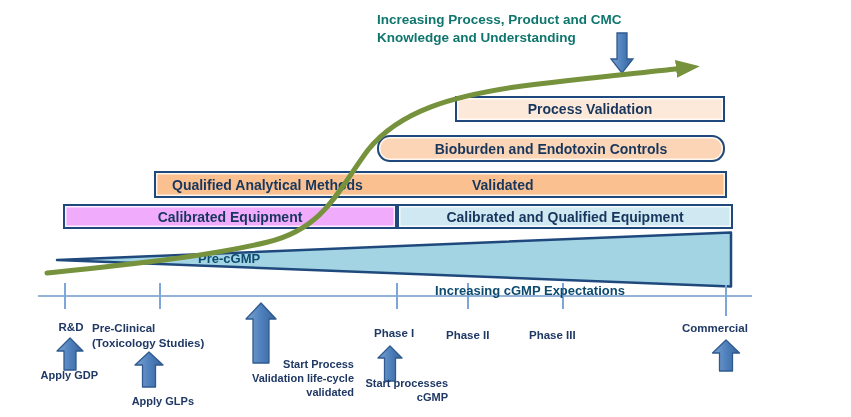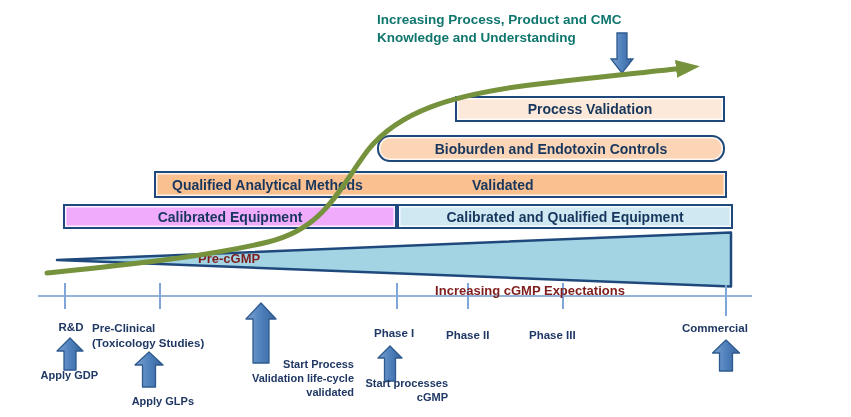--- a/index.html
+++ b/index.html
@@ -21,21 +21,21 @@
     white-space:nowrap;
   }
   #bar-process{left:455px;top:96px;width:270px;height:26px;background:#fde9d9;}
   #bar-bioburden{left:377px;top:135px;width:348px;height:27px;background:#fbd5b5;border-radius:13px;}
   #bar-qualified{left:154px;top:171px;width:573px;height:27px;background:#fac090;justify-content:flex-start;}
   #bar-qualified .seg1{margin-left:16px;}
   #bar-qualified .seg2{position:absolute;left:316px;}
   #bar-calibrated{left:63px;top:204px;width:334px;height:25px;background:#f0abfc;}
   #bar-calqual{left:397px;top:204px;width:336px;height:25px;background:#cfe8f2;}
   .wedge-label{
-    position:absolute;font-size:13px;font-weight:bold;color:#7f1d1d;white-space:nowrap;
+    position:absolute;font-size:13px;font-weight:bold;color:#0c4a6e;white-space:nowrap;
   }
   #wedge-left{left:198px;top:251px;}
   #wedge-right{left:420px;top:249px;width:220px;text-align:center;margin-top:34px;}
   .phase{
     position:absolute;font-size:11.5px;font-weight:bold;color:#1f3864;white-space:nowrap;
   }
   .note{
     position:absolute;font-size:11px;font-weight:bold;color:#1f3864;
     text-align:right;line-height:14px;
   }

